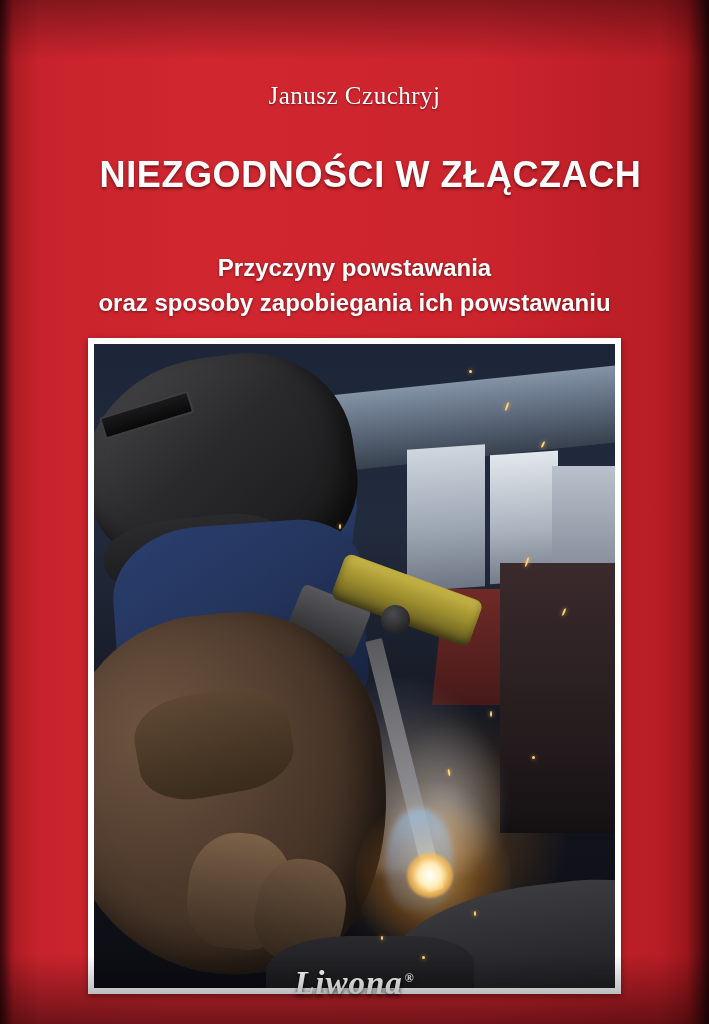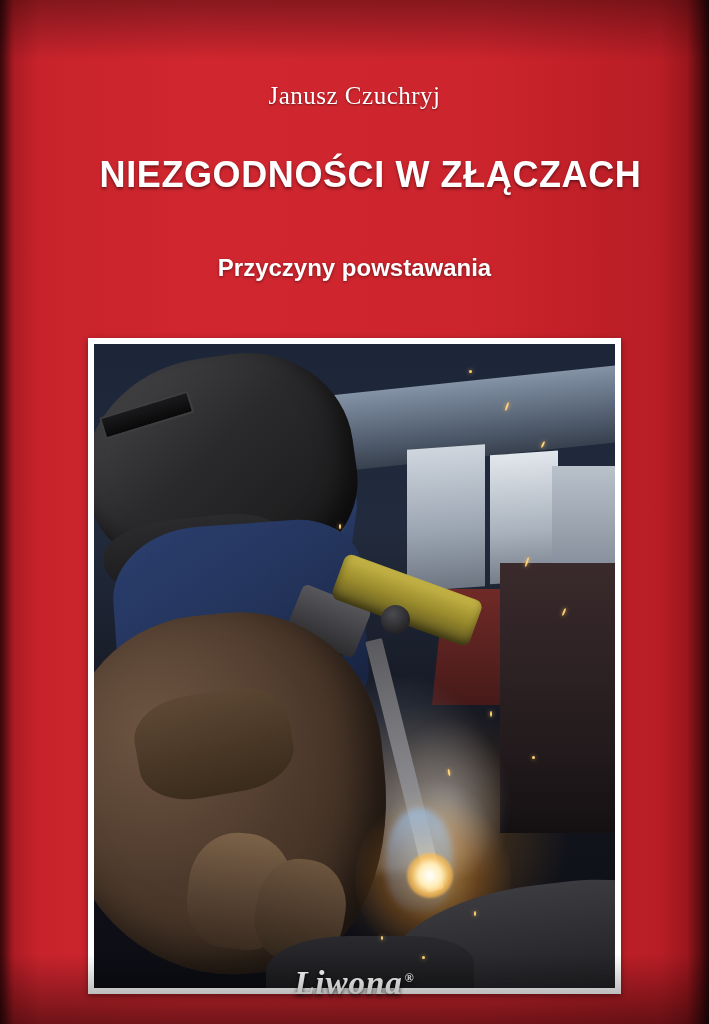--- a/index.html
+++ b/index.html
@@ -448,20 +448,21 @@
 <div class="cover">
 
   <div class="author">Janusz Czuchryj</div>
 
   <div class="title-block">
     <div class="title-line">NIEZGODNOŚCI W ZŁĄCZACH</div>
   </div>
 
   <div class="subtitle-block">
     <div class="subtitle-line">Przyczyny powstawania</div>
+    <div class="subtitle-line">oraz sposoby zapobiegania ich powstawaniu</div>
   </div>
 
   <div class="photo-frame">
     <div class="photo">
 
       <div class="bg-rail"></div>
       <div class="bg-block-a"></div>
       <div class="bg-block-b"></div>
       <div class="bg-block-c"></div>
       <div class="bg-red-panel"></div>

